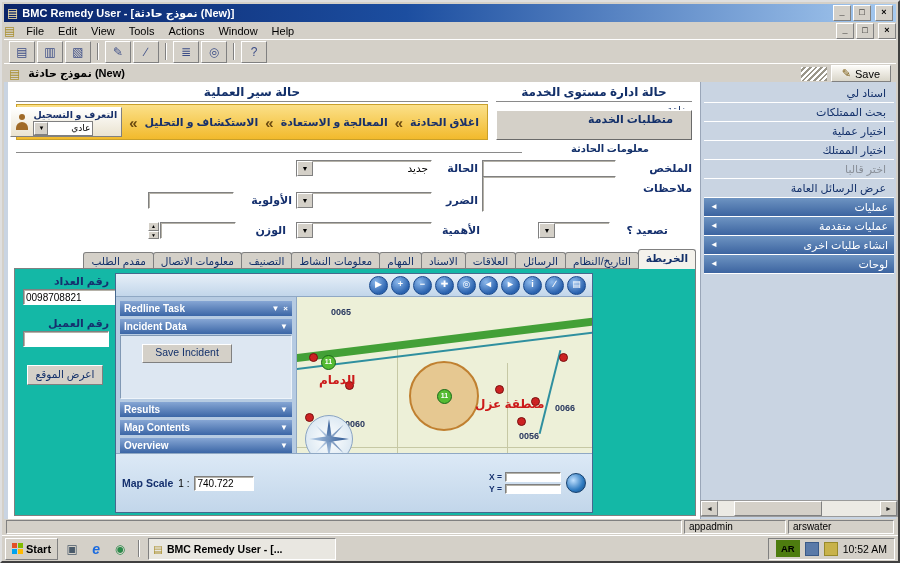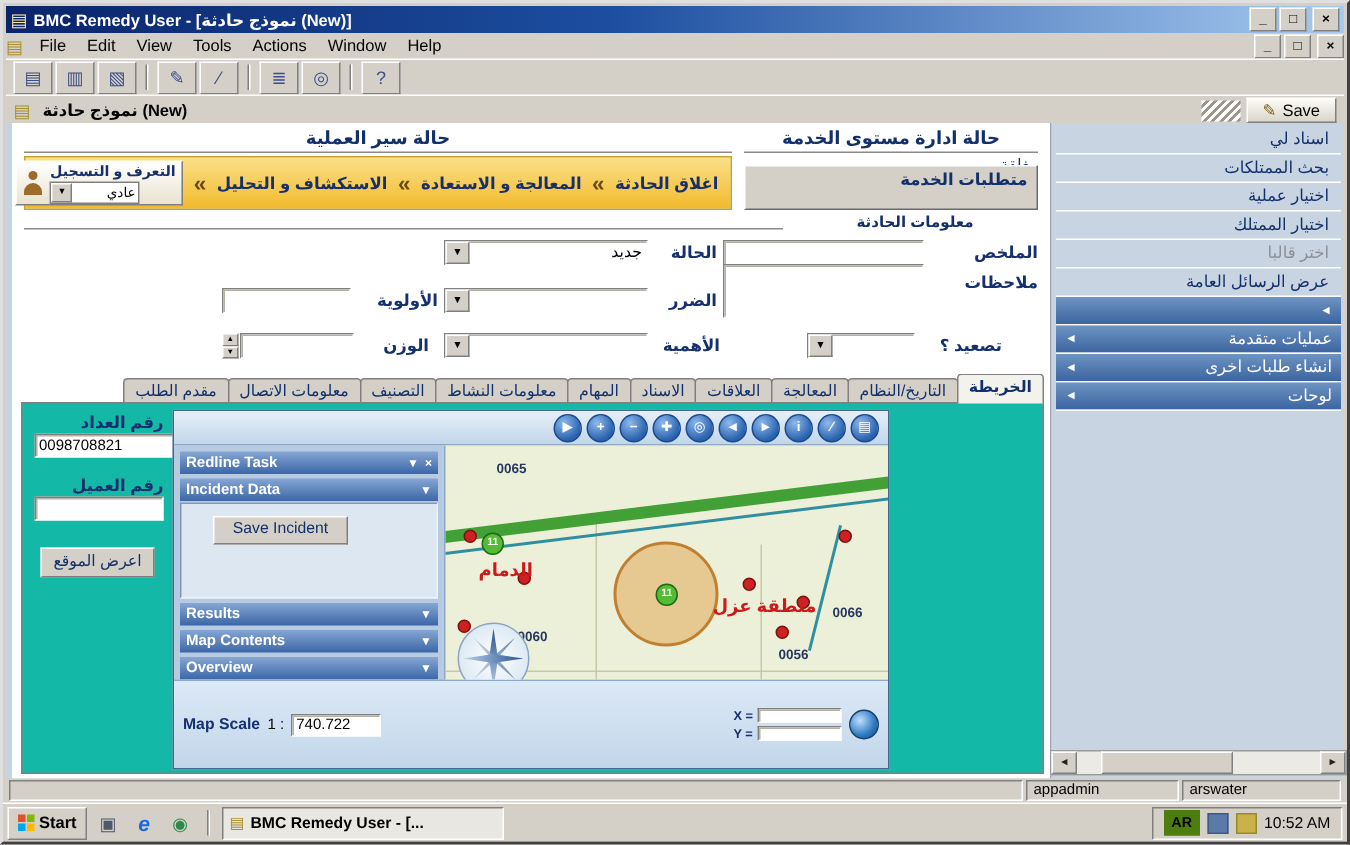--- a/index.html
+++ b/index.html
@@ -63,21 +63,21 @@
   .curlabel{font-weight:bold;font-size:9.5px;color:#18306a;direction:rtl;white-space:nowrap;}
   .person{width:14px;height:16px;position:relative;}
   .person i{position:absolute;top:0;left:4px;width:6px;height:6px;border-radius:50%;background:#a06a28;}
   .person b{position:absolute;bottom:0;left:1px;width:12px;height:8px;border-radius:6px 6px 0 0;background:#a06a28;}
   .mini-combo{display:flex;height:13px;background:#fff;border:1px solid #808080;width:58px;}
   .mini-combo .ca{width:12px;background:#d4d0c8;border:1px solid;border-color:#fff #808080 #808080 #fff;
                   font-size:6px;line-height:10px;text-align:center;}
   .mini-combo .cv{flex:1;font-size:9px;direction:rtl;text-align:right;padding:0 2px;line-height:12px;}
   .svcbox{position:absolute;top:28px;left:488px;width:196px;height:30px;background:#d4d0c8;
           border:1px solid;border-color:#fff #6a6a6a #6a6a6a #fff;box-sizing:border-box;}
-  .svcbox span{display:block;text-align:right;direction:rtl;font-weight:bold;font-size:11px;color:#13306a;padding:2px 6px;}
+  .svcbox span{display:block;text-align:right;direction:rtl;font-weight:bold;font-size:11px;color:#13306a;padding:2px 18px;}
   .closedlbl{position:absolute;top:22px;left:560px;width:124px;text-align:right;direction:rtl;
              font-size:10.5px;color:#13306a;}
   
   .flabel{position:absolute;font-weight:bold;font-size:11px;color:#15306e;direction:rtl;text-align:right;white-space:nowrap;}
   .fin{position:absolute;height:17px;}
   .combo{position:absolute;height:17px;background:#fff;border:1px solid;border-color:#808080 #fff #fff #808080;
          box-shadow:inset 1px 1px 0 #b5b2a8;display:flex;box-sizing:border-box;}
   .combo .ca{width:14px;background:#d4d0c8;border:1px solid;border-color:#fff #808080 #808080 #fff;
              font-size:7px;line-height:13px;text-align:center;}
   .combo .cv{flex:1;font-size:10.5px;direction:rtl;text-align:right;padding:0 3px;line-height:15px;color:#000;}
@@ -279,21 +279,21 @@
       <div class="flabel" style="top:142px;left:236px;width:42px;">الوزن</div>
       <input class="ti fin" style="top: 140px; left: 152px; width: 76px;">
       <span class="spin" style="top:140px;left:140px;">
           <div>▲</div>
           <div>▼</div>
         </span>
 
       <div class="tabs">
         <span class="tab selected">الخريطة</span>
         <span class="tab">التاريخ/النظام</span>
-        <span class="tab">المعالجة</span>
+        <span class="tab">الرسائل</span>
         <span class="tab">العلاقات</span>
         <span class="tab">الاسناد</span>
         <span class="tab">المهام</span>
         <span class="tab">معلومات النشاط</span>
         <span class="tab">التصنيف</span>
         <span class="tab">معلومات الاتصال</span>
         <span class="tab">مقدم الطلب</span>
       </div>
 
       <div class="tabpanel">
@@ -415,20 +415,21 @@
     </div>
 
     <div class="sidebar">
       <div class="side-item">اسناد لي</div>
       <div class="side-item">بحث الممتلكات</div>
       <div class="side-item">اختيار عملية</div>
       <div class="side-item">اختيار الممتلك</div>
       <div class="side-item disabled">اختر قالبا</div>
       <div class="side-item">عرض الرسائل العامة</div>
       <div class="side-item active">
+        <span class="lbl">عمليات</span>
         <span class="arr">◄</span>
       </div>
       <div class="side-item active">
         <span class="lbl">عمليات متقدمة</span>
         <span class="arr">◄</span>
       </div>
       <div class="side-item active">
         <span class="lbl">انشاء طلبات اخرى</span>
         <span class="arr">◄</span>
       </div>

